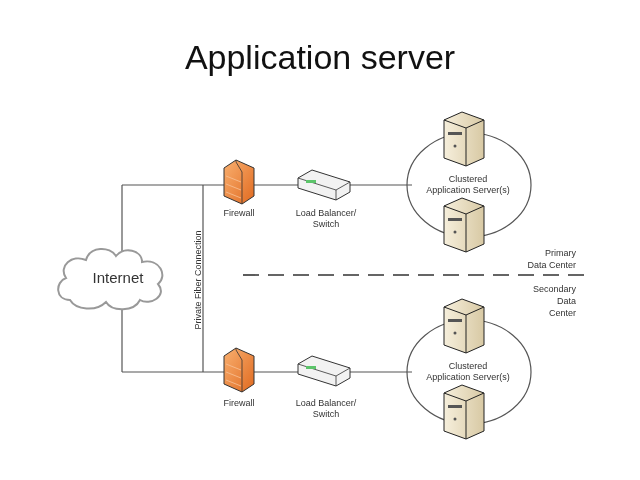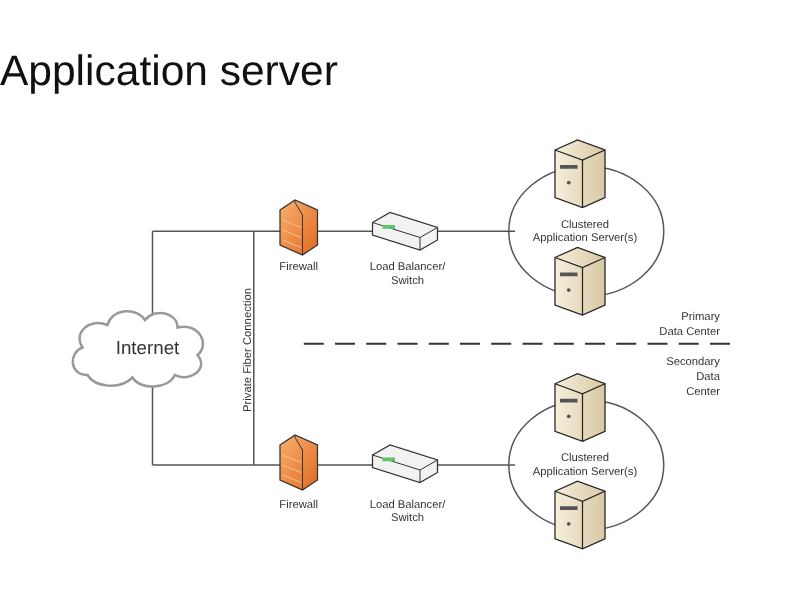--- a/index.html
+++ b/index.html
@@ -1,17 +1,17 @@
 <!DOCTYPE html>
 <html><head>
 <meta charset="utf-8">
 <style>
   html, body { margin:0; padding:0; background:#ffffff; }
   body { width:640px; height:480px; position:relative; overflow:hidden; font-family:"Liberation Sans", sans-serif; }
-  #title { position:absolute; left:0; top:38px; width:640px; font-size:34px; color:#111; }
+  #title { position:absolute; left:0; top:38px; width:640px; text-align:center; font-size:34px; color:#111; }
   svg text { font-family:"Liberation Sans", sans-serif; fill:#333; }
 </style>
 </head>
 <body>
 
 <div id="title">Application server</div>
 
 <svg width="640" height="480" style="position:absolute;left:0;top:0">
   <defs>
     <linearGradient id="fwg" x1="0" y1="0" x2="1" y2="1">

